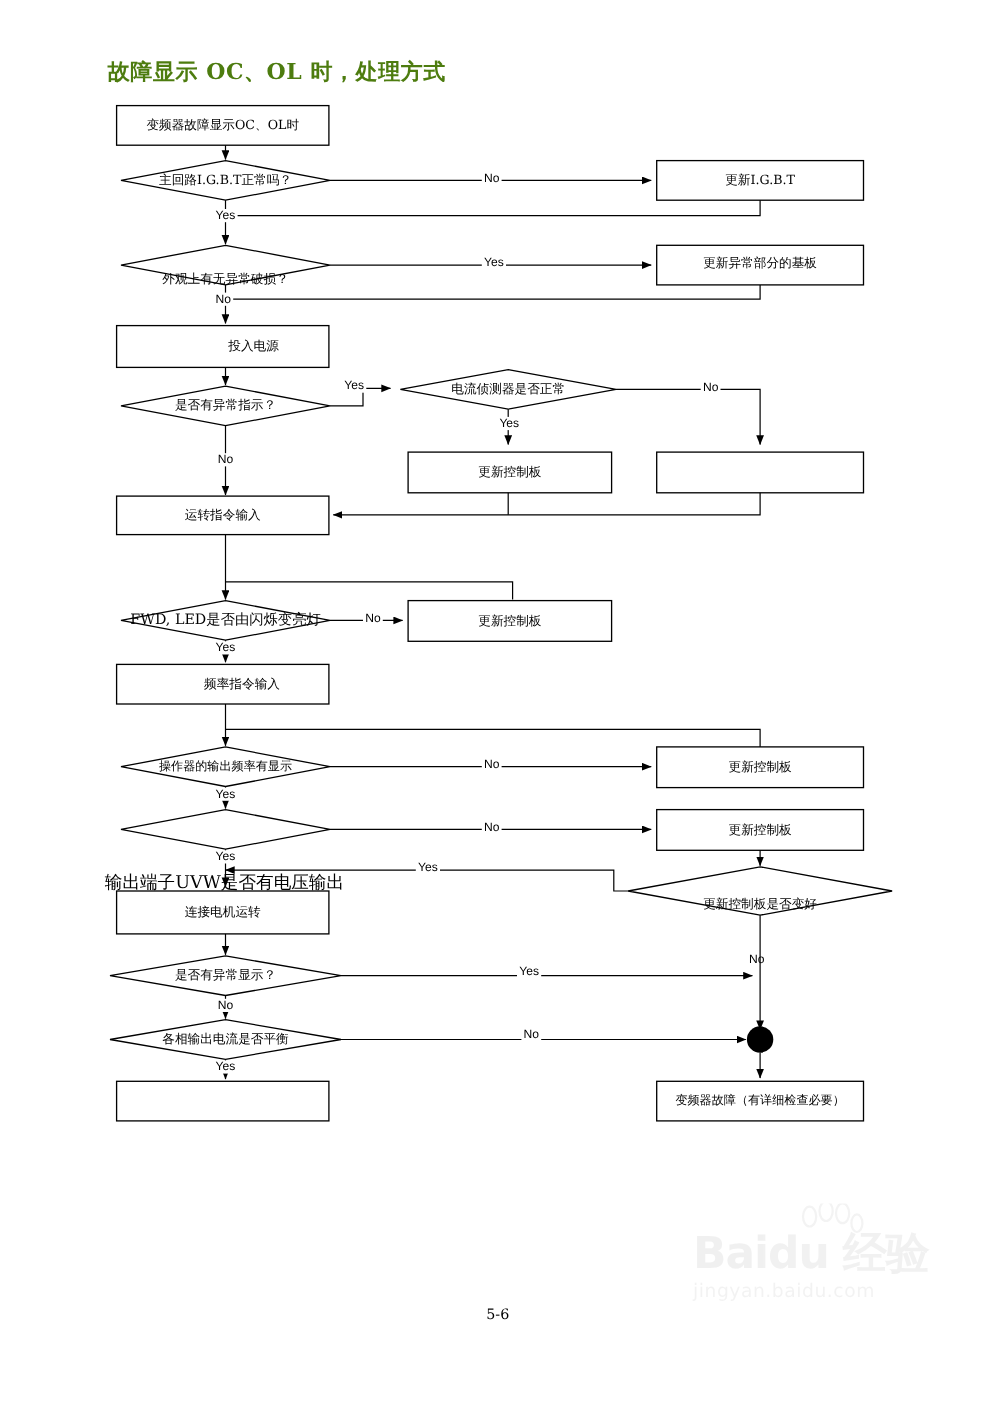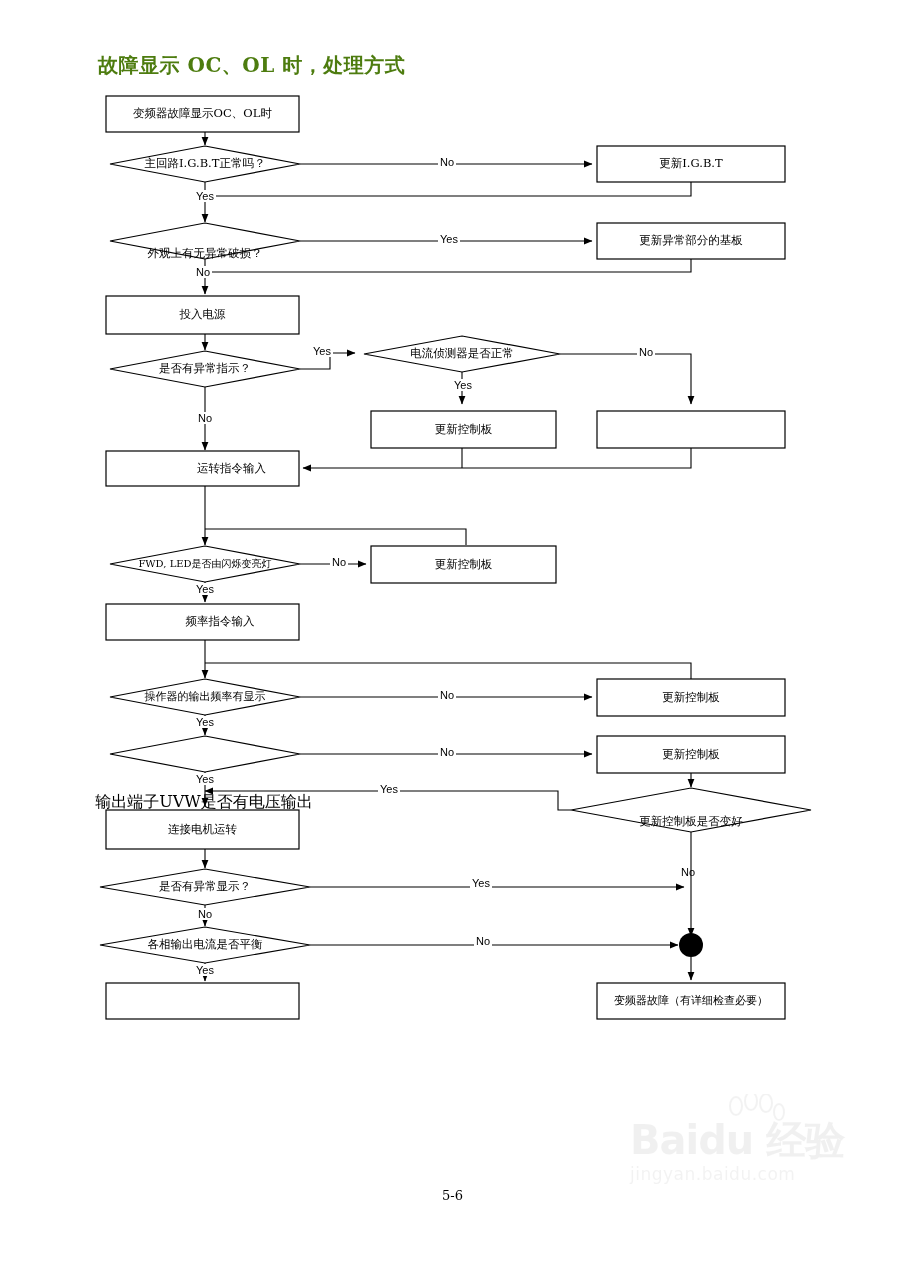--- a/index.html
+++ b/index.html
@@ -227,26 +227,26 @@
 
       <rect x="597" y="983" width="188" height="36" fill="#ffffff" stroke="#000000" stroke-width="1.2"></rect>
     </g>
   </svg>
 
   <div class="node-label" style="left:106px; top:96px;  width:193px; height:36px;">变频器故障显示OC、OL时</div>
   <div class="node-label" style="left:110px; top:152px; width:190px; height:24px;">主回路I.G.B.T正常吗？</div>
   <div class="node-label" style="left:597px; top:146px; width:188px; height:36px;">更新I.G.B.T</div>
   <div class="node-label" style="left:110px; top:229px; width:190px; height:24px;margin-top:13px;">外观上有无异常破损？</div>
   <div class="node-label" style="left:597px; top:223px; width:188px; height:36px;font-family:Liberation Serif, serif;">更新异常部分的基板</div>
-  <div class="node-label" style="left:106px; top:296px; width:193px; height:38px;">投入电源</div>
+  <div class="node-label" style="left:106px; top:296px; width:193px; height:38px;padding-left:28px;">投入电源</div>
   <div class="node-label" style="left:110px; top:357px; width:190px; height:24px;">是否有异常指示？</div>
   <div class="node-label" style="left:364px; top:342px; width:196px; height:24px;">电流侦测器是否正常</div>
   <div class="node-label" style="left:371px; top:411px; width:185px; height:37px;">更新控制板</div>
-  <div class="node-label" style="left:106px; top:451px; width:193px; height:35px;padding-left:29px;">运转指令输入</div>
-  <div class="node-label" style="left:104px; top:552px; width:202px; height:24px; font-size:10px;">FWD, LED是否由闪烁变亮灯</div>
+  <div class="node-label" style="left:106px; top:451px; width:193px; height:35px;">运转指令输入</div>
+  <div class="node-label" style="left:104px; top:552px; width:202px; height:24px; font-size:13px;">FWD, LED是否由闪烁变亮灯</div>
   <div class="node-label" style="left:371px; top:546px; width:185px; height:37px;">更新控制板</div>
   <div class="node-label" style="left:106px; top:604px; width:228px; height:36px;">频率指令输入</div>
   <div class="node-label" style="left:106px; top:685px; width:198px; height:24px; font-size:11px;">操作器的输出频率有显示</div>
   <div class="node-label" style="left:597px; top:679px; width:188px; height:37px;">更新控制板</div>
   <div class="node-label" style="left:102px; top:742px; width:204px; height:24px; font-size:16px;margin-top:48px;">输出端子UVW是否有电压输出</div>
   <div class="node-label" style="left:597px; top:736px; width:188px; height:37px;">更新控制板</div>
   <div class="node-label" style="left:591px; top:810px; width:200px; height:24px;">更新控制板是否变好</div>
   <div class="node-label" style="left:105px; top:875px; width:200px; height:24px;">是否有异常显示？</div>
   <div class="node-label" style="left:106px; top:810px; width:193px; height:39px;">连接电机运转</div>
   <div class="node-label" style="left:105px; top:933px; width:200px; height:24px;">各相输出电流是否平衡</div>

